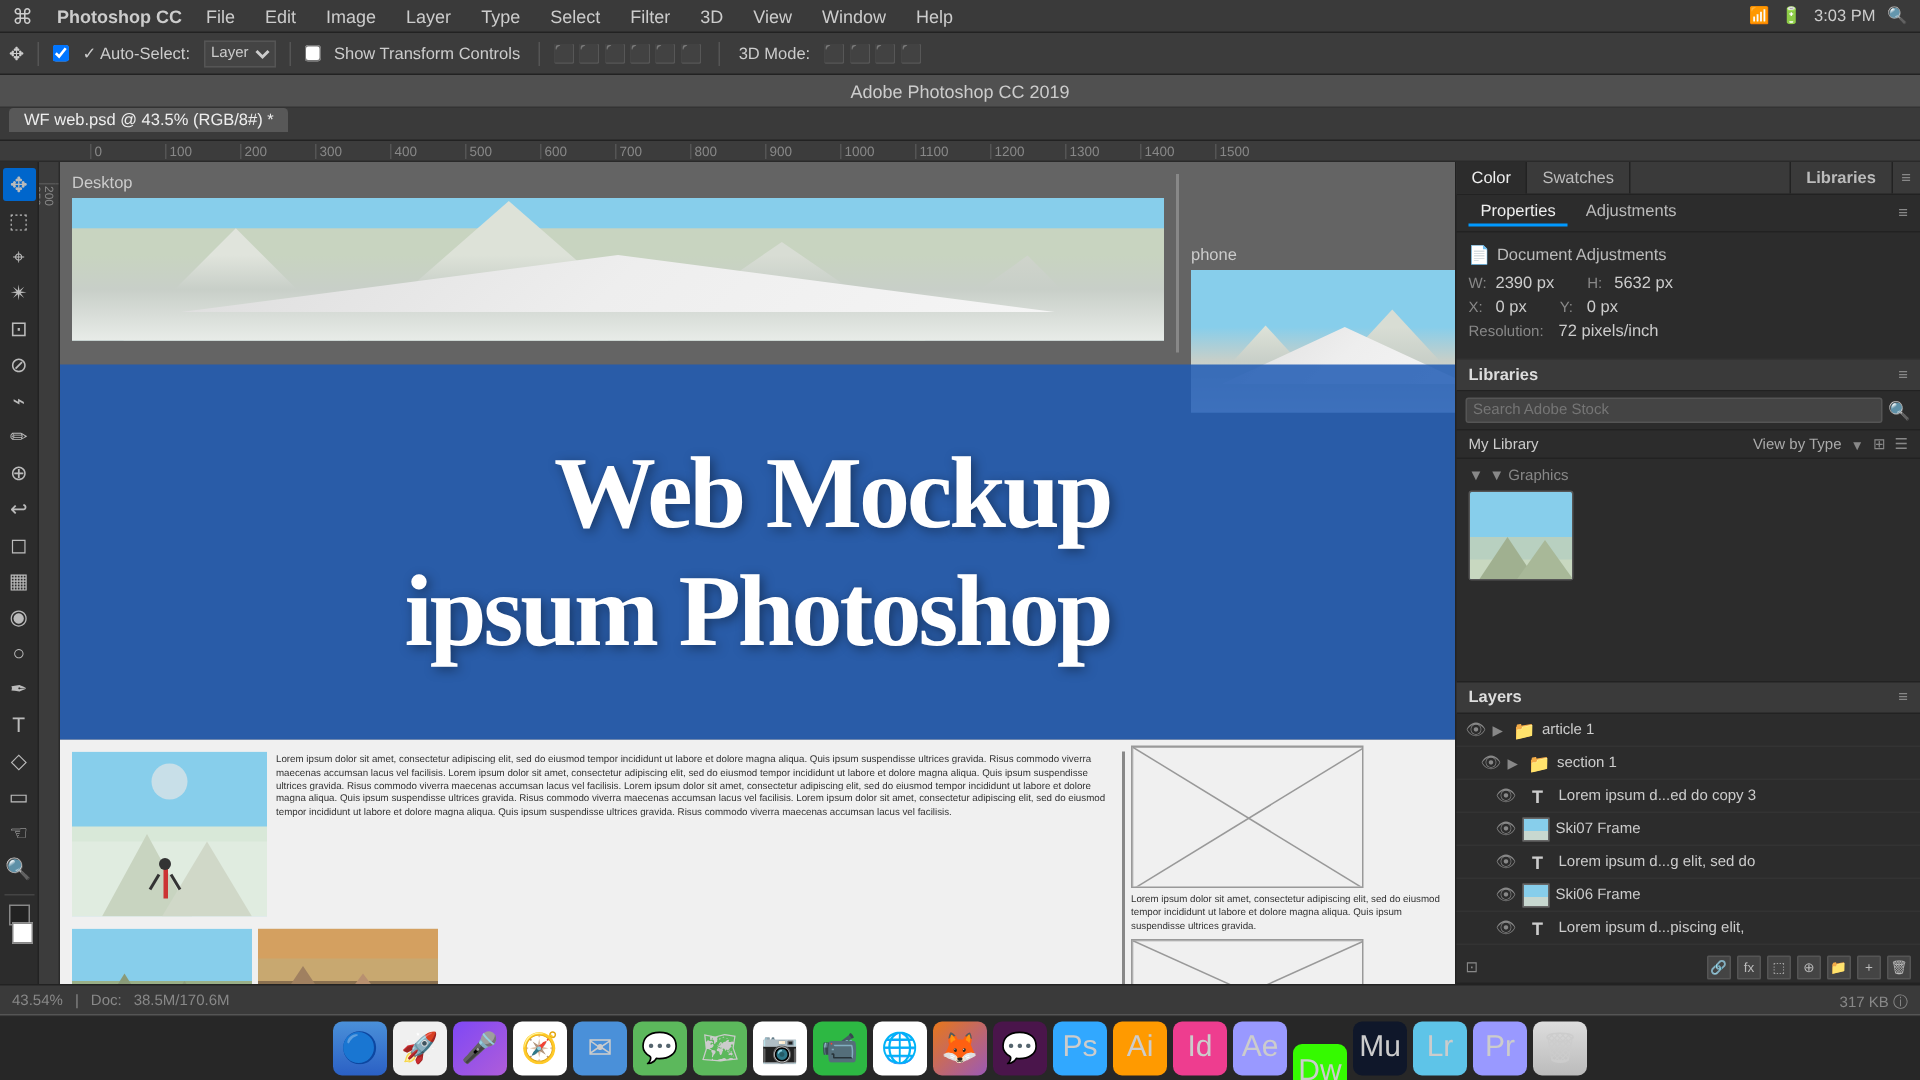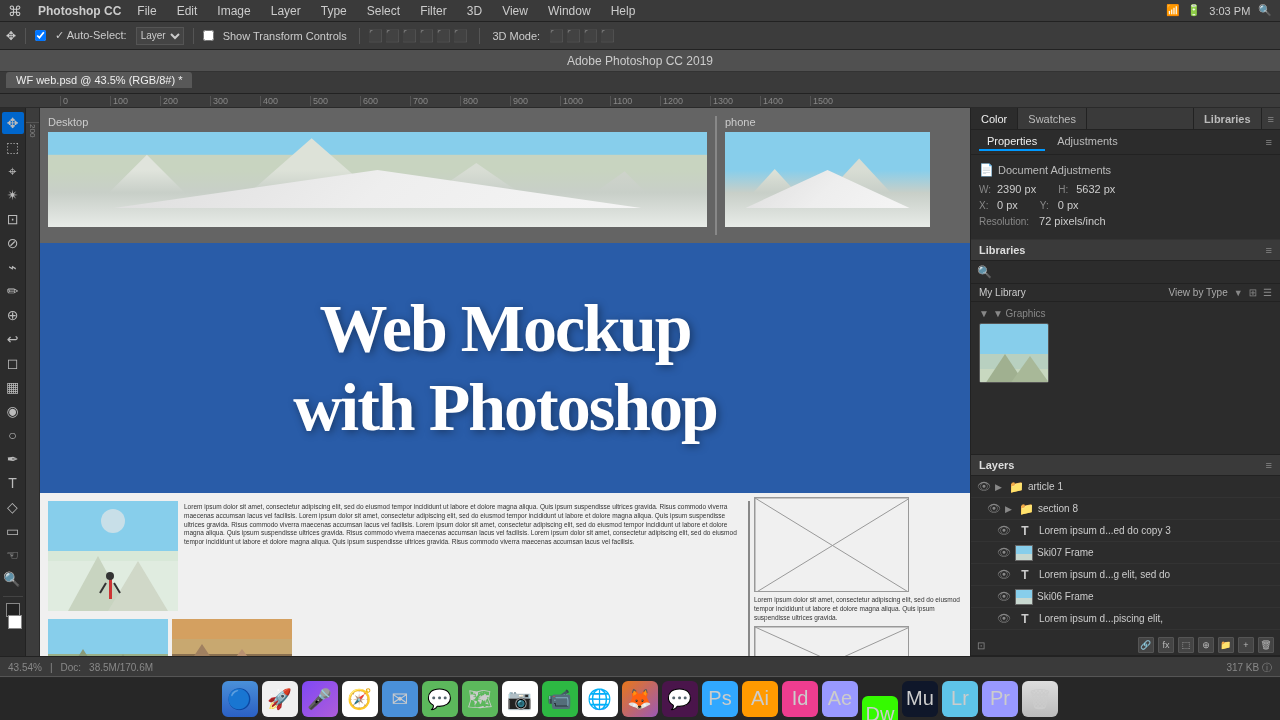--- a/index.html
+++ b/index.html
@@ -113,22 +113,23 @@
       height: 135px;
       background: #646464;
       position: relative;
     }
     .desktop-section {
       flex: 1;
       padding: 8px;
       position: relative;
     }
     .phone-section {
-      width: 253px;
+      width: 184px;
       padding: 8px;
+      margin-top: 48px;
     }
     .section-label {
       font-size: 11px;
       color: #ccc;
       margin-bottom: 4px;
     }
     .mountain-img {
       width: 100%;
       height: 95px;
       background: linear-gradient(180deg, #87ceeb 0%, #b0d4e8 30%, #c8d8e0 50%, #d4d9d5 60%, #e8e8e8 70%, #f0f0f0 80%);
@@ -534,22 +535,22 @@
             <polygon points="0,90 50,35 100,90" fill="#dde2d8"></polygon>
             <polygon points="70,90 130,25 190,90" fill="#d8ddd4"></polygon>
             <rect y="70" width="200" height="20" fill="#e8ece8"></rect>
           </svg>
         </div>
       </div>
     </div>
 
     <div class="blue-overlay">
       <div>
-        <div style="font-size:68px;font-weight:900;color:white;text-align:center;font-family:Georgia,serif;text-shadow:2px 2px 8px rgba(0,0,0,0.4);letter-spacing:-2px;">Web Mockup</div>
-        <div style="font-size:68px;font-weight:900;color:white;text-align:center;font-family:Georgia,serif;text-shadow:2px 2px 8px rgba(0,0,0,0.4);letter-spacing:-2px;">with Photoshop</div>
+        <div style="font-size:68px;font-weight:900;color:white;text-align:right;font-family:Georgia,serif;text-shadow:2px 2px 8px rgba(0,0,0,0.4);letter-spacing:-2px;">Web Mockup</div>
+        <div style="font-size:68px;font-weight:900;color:white;text-align:center;font-family:Georgia,serif;text-shadow:2px 2px 8px rgba(0,0,0,0.4);letter-spacing:-2px;">ipsum Photoshop</div>
       </div>
     </div>
 
     <div class="mockup-bottom">
 
       <div class="bottom-left" style="flex:1;display:flex;flex-direction:column;">
         <div style="display:flex;gap:4px;padding:4px;">
 
           <div style="width:130px;height:110px;flex-shrink:0;overflow:hidden;position:relative;">
             <svg width="130" height="110" viewBox="0 0 130 110">
@@ -655,20 +656,21 @@
       </div>
     </div>
 
     <div class="libraries-panel">
       <div class="libraries-header">
         <span>Libraries</span>
         <div style="flex:1;"></div>
         <span style="color:#888;cursor:pointer;">≡</span>
       </div>
       <div class="search-bar">
+        <input type="text" class="search-input" placeholder="Search Adobe Stock" style="">
         <span style="color:#888;font-size:12px;">🔍</span>
       </div>
       <div class="view-options">
         <span style="color:#ccc;cursor:pointer;">My Library</span>
         <div style="flex:1;"></div>
         <span style="color:#aaa;cursor:pointer;">View by Type</span>
         <span style="font-size:9px;">▼</span>
         <span style="cursor:pointer;">⊞</span>
         <span style="cursor:pointer;">☰</span>
       </div>
@@ -699,21 +701,21 @@
       <div class="layer-row">
         <span class="layer-vis">👁</span>
         <span class="layer-expand">▶</span>
         <span style="color:#f5a623;font-size:12px;">📁</span>
         <span class="layer-name">article 1</span>
       </div>
       <div class="layer-row layer-indent-1">
         <span class="layer-vis">👁</span>
         <span class="layer-expand">▶</span>
         <span style="color:#f5a623;font-size:12px;">📁</span>
-        <span class="layer-name">section 8</span>
+        <span class="layer-name">section 1</span>
       </div>
       <div class="layer-row layer-indent-2">
         <span class="layer-vis">👁</span>
         <span style="font-weight:bold;color:#ccc;font-size:12px;width:20px;text-align:center;">T</span>
         <span class="layer-name">Lorem ipsum d...ed do copy 3</span>
       </div>
       <div class="layer-row layer-indent-2">
         <span class="layer-vis">👁</span>
         <div style="width:18px;height:16px;background:#555;border:1px solid #666;flex-shrink:0;overflow:hidden;">
           <svg width="18" height="16" viewBox="0 0 18 16">

